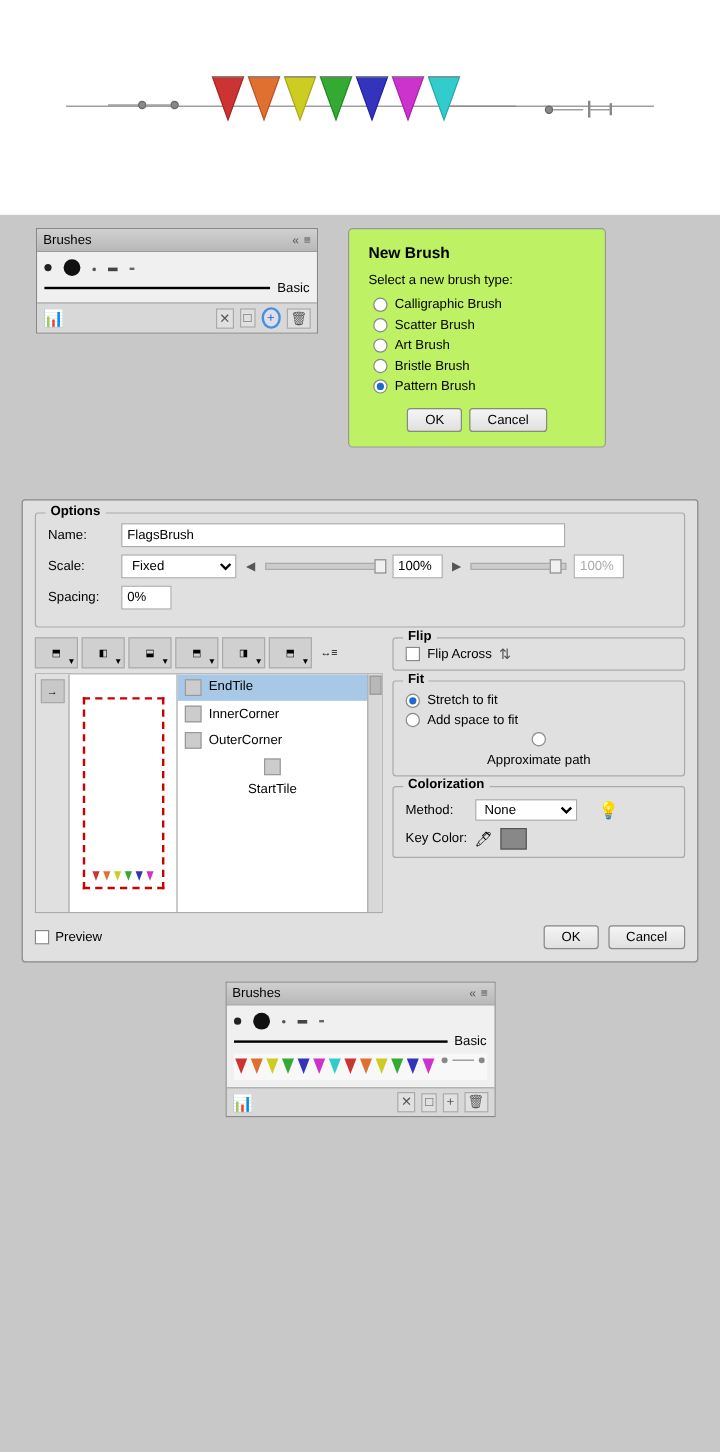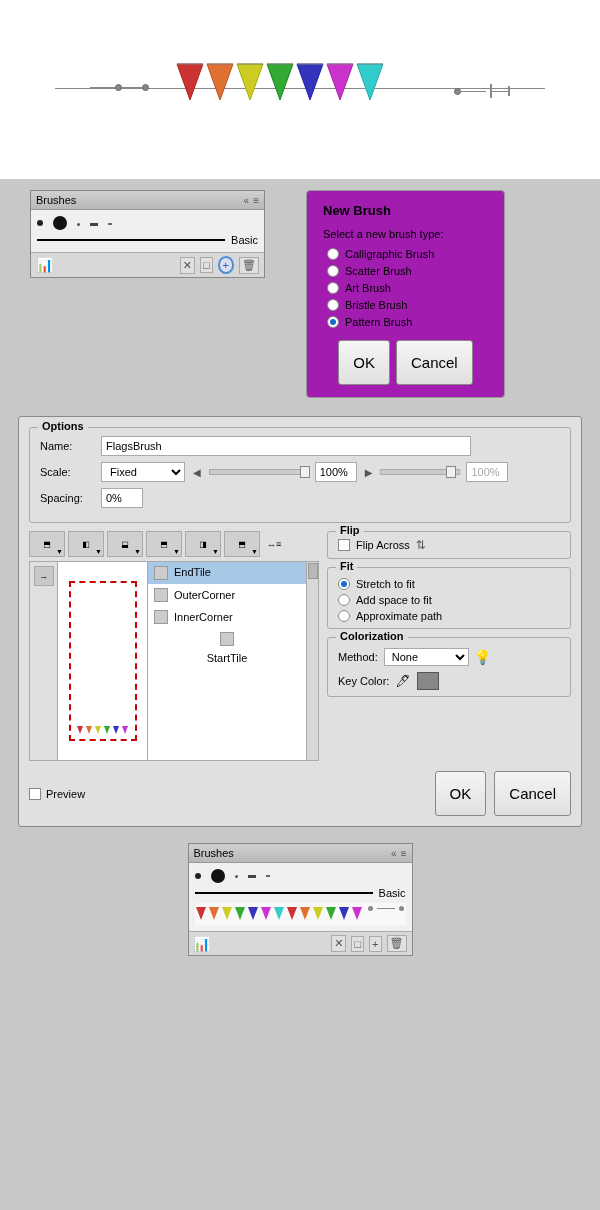--- a/index.html
+++ b/index.html
@@ -65,22 +65,22 @@
       border-radius: 50%;
     }
 
     .dialog-buttons {
       display: flex;
       gap: 6px;
       justify-content: center;
     }
 
     .btn {
-      padding: 13px 14px;
-      font-size: 15px;
+      padding: 3px 14px;
+      font-size: 11px;
       border: 1px solid #888;
       border-radius: 3px;
       background: linear-gradient(to bottom, #f5f5f5, #e0e0e0);
       cursor: pointer;
     }
 
     .options-group {
       border: 1px solid #aaa;
       border-radius: 3px;
       padding: 8px 10px;
@@ -121,21 +121,21 @@
     .name-input {
       width: 370px;
     }
 
     .select-box {
       border: 1px solid #aaa;
       background: white;
       padding: 2px 4px;
       font-size: 11px;
       height: 20px;
-      width: 84px;
+      width: 96px;
       appearance: auto;
     }
 
     .percent-input {
       width: 42px;
       border: 1px solid #aaa;
       background: white;
       padding: 2px 4px;
       font-size: 11px;
       height: 20px;
@@ -321,21 +321,21 @@
       <div style="display:flex;gap:5px;align-items:center;">
         <span style="font-size:11px;color:#555;border:1px solid #aaa;padding:1px 2px;background:#e0e0e0;">✕</span>
         <span style="font-size:11px;color:#555;border:1px solid #aaa;padding:1px 2px;background:#e0e0e0;">□</span>
         <span style="font-size:11px;color:#1a6bcc;border:2px solid #4a90d9;border-radius:50%;padding:1px 3px;background:#dde;">+</span>
         <span style="font-size:11px;color:#555;border:1px solid #aaa;padding:1px 2px;background:#e0e0e0;">🗑</span>
       </div>
     </div>
   </div>
 
   <div class="new-brush-dialog-abs">
-    <div style="background:#a21caf;border:1px solid #999;border-radius:4px;padding:12px 16px;margin-left:16px;">
+    <div style="background:#bef264;border:1px solid #999;border-radius:4px;padding:12px 16px;">
       <div style="font-size:13px;font-weight:bold;margin-bottom:10px;">New Brush</div>
       <div style="font-size:11px;margin-bottom:8px;">Select a new brush type:</div>
       <div class="radio-group">
         <div class="radio-item">
           <div class="radio-circle"></div>
           <span>Calligraphic Brush</span>
         </div>
         <div class="radio-item">
           <div class="radio-circle"></div>
           <span>Scatter Brush</span>
@@ -463,25 +463,25 @@
             </div>
           </div>
 
           <div style="flex:1;overflow-y:auto;">
             <div style="display:flex;padding:4px 6px;gap:6px;background:#a8c8e8;cursor:pointer;">
               <div style="width:14px;height:14px;background:#ccc;border:1px solid #999;"></div>
               <span>EndTile</span>
             </div>
             <div style="display:flex;align-items:center;padding:4px 6px;gap:6px;cursor:pointer;">
               <div style="width:14px;height:14px;background:#ccc;border:1px solid #999;"></div>
-              <span>OuterCorner</span>
+              <span>InnerCorner</span>
             </div>
             <div style="display:flex;align-items:center;padding:4px 6px;gap:6px;cursor:pointer;">
               <div style="width:14px;height:14px;background:#ccc;border:1px solid #999;"></div>
-              <span>InnerCorner</span>
+              <span>OuterCorner</span>
             </div>
             <div style="display:flex;align-items:center;padding:4px 6px;gap:6px;cursor:pointer;flex-direction:column;">
               <div style="width:14px;height:14px;background:#ccc;border:1px solid #999;"></div>
               <span>StartTile</span>
             </div>
           </div>
 
           <div style="width:12px;background:#d8d8d8;border-left:1px solid #aaa;display:flex;flex-direction:column;">
             <div style="width:10px;height:16px;background:#b8b8b8;border:1px solid #999;margin:1px auto;"></div>
           </div>
@@ -502,29 +502,29 @@
         <div class="fit-group">
           <span class="group-label">Fit</span>
           <div style="display:flex;align-items:center;gap:6px;margin-top:4px;margin-bottom:4px;">
             <div class="radio-circle selected"></div>
             <span>Stretch to fit</span>
           </div>
           <div style="display:flex;align-items:center;gap:6px;margin-bottom:4px;">
             <div class="radio-circle"></div>
             <span>Add space to fit</span>
           </div>
-          <div style="display:flex;align-items:center;gap:6px;">
+          <div style="display:flex;align-items:center;gap:6px;flex-direction:column;">
             <div class="radio-circle"></div>
             <span>Approximate path</span>
           </div>
         </div>
 
         <div class="color-group">
           <span class="group-label">Colorization</span>
-          <div style="display:flex;align-items:center;gap:6px;margin-top:4px;margin-bottom:6px;">
+          <div style="display:flex;align-items:center;gap:18px;margin-top:4px;margin-bottom:6px;">
             <span>Method:</span>
             <select style="font-size:11px;border:1px solid #aaa;background:white;padding:1px 3px;width:85px;">
               <option>None</option>
             </select>
             <span style="font-size:14px;color:#888;">💡</span>
           </div>
           <div style="display:flex;align-items:center;gap:6px;">
             <span>Key Color:</span>
             <span style="font-size:12px;cursor:pointer;">🖊</span>
             <div style="width:22px;height:18px;background:#888;border:1px solid #555;"></div>

